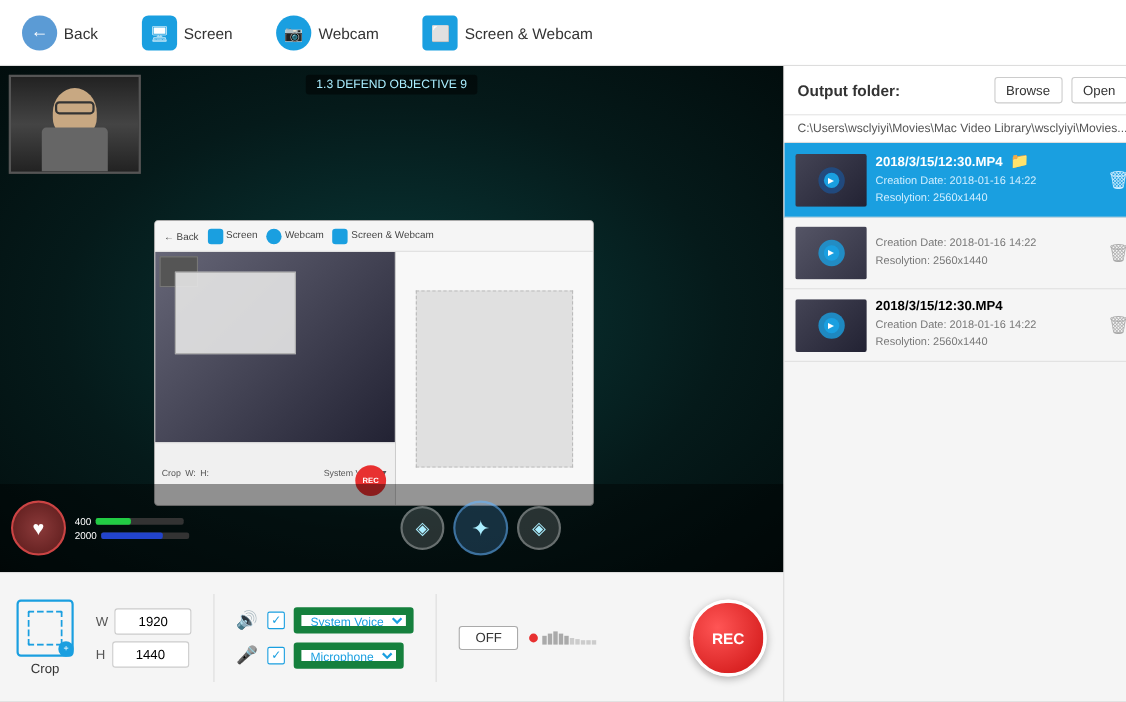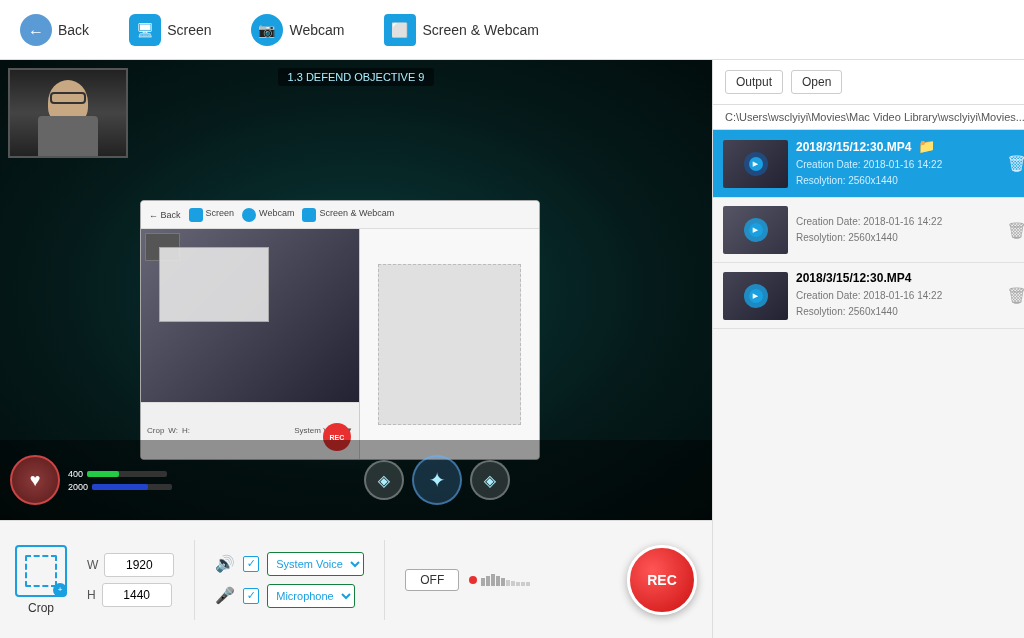--- a/index.html
+++ b/index.html
@@ -245,21 +245,21 @@
     .audio-icon { font-size: 16px; color: #555; }
     .checkbox-styled {
       width: 16px; height: 16px;
       border: 1px solid #1a9fe0;
       border-radius: 2px;
       background: white;
       display: flex; align-items: center; justify-content: center;
     }
     .checkbox-check { color: #1a9fe0; font-size: 11px; }
     .audio-select {
-      height: 24px; border: 1px solid #15803d; border-radius: 3px;
+      height: 24px; border: 7px solid #15803d; border-radius: 3px;
       font-size: 11px; color: #1a9fe0; background: white;
       padding: 0 4px;
       cursor: pointer;
     }
     .on-off-btn {
       padding: 3px 14px;
       border: 1px solid #aaa; border-radius: 3px;
       font-size: 12px; color: #333;
       background: #fff; cursor: pointer;
     }
@@ -527,21 +527,22 @@
           </div>
         </div>
       </div>
 
       <div class="rec-btn-main">REC</div>
     </div>
   </div>
 
   <div id="right-panel">
     <div class="output-header">
-      <button class="btn-browse">Output</button>
+      <span class="output-title">Output folder:</span>
+      <button class="btn-browse">Browse</button>
       <button class="btn-open">Open</button>
     </div>
     <div class="output-path">C:\Users\wsclyiyi\Movies\Mac Video Library\wsclyiyi\Movies...</div>
 
     <div class="file-list">
 
       <div class="file-item active">
         <div class="file-thumb">
           <div class="file-thumb-inner"></div>
           <div class="file-thumb-icon" style="background:rgba(30,80,140,0.8);">

